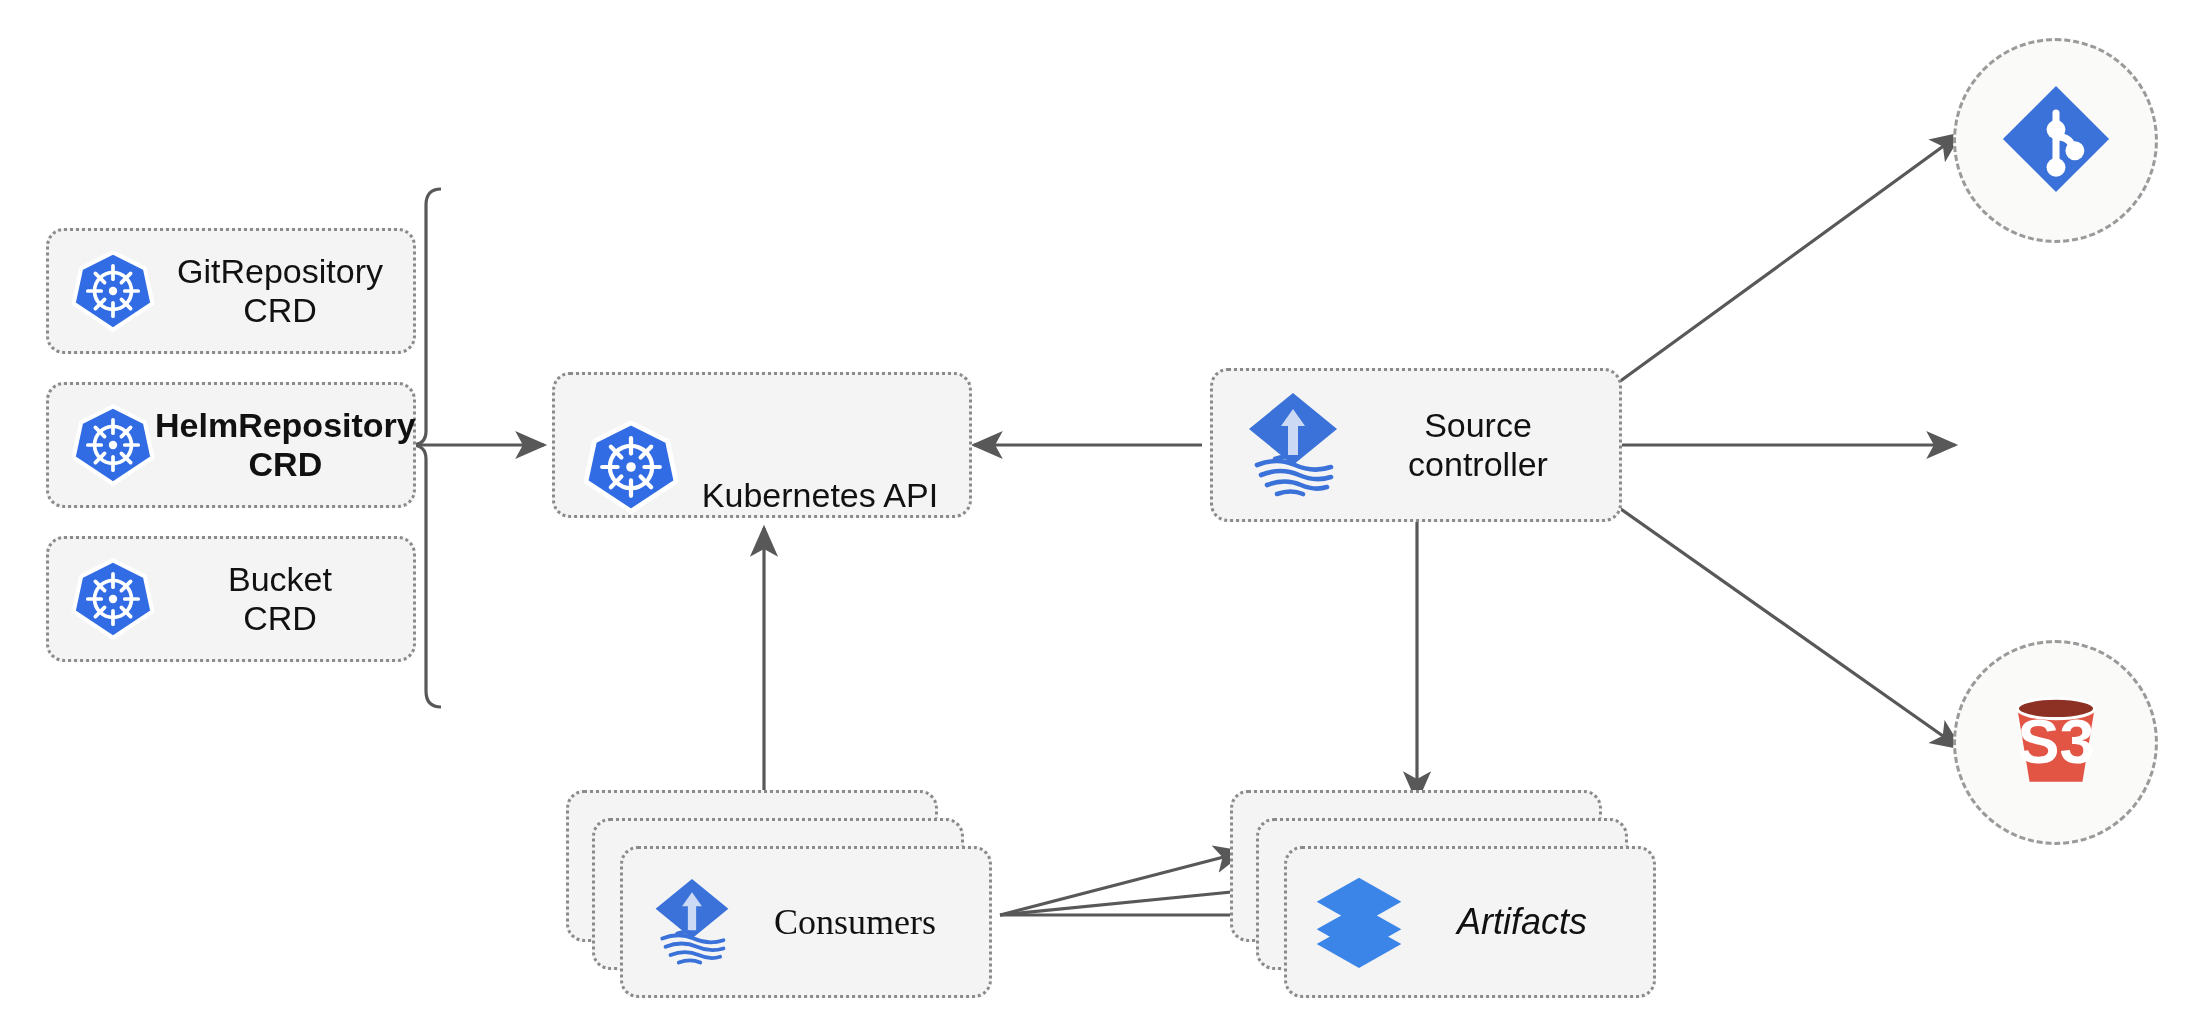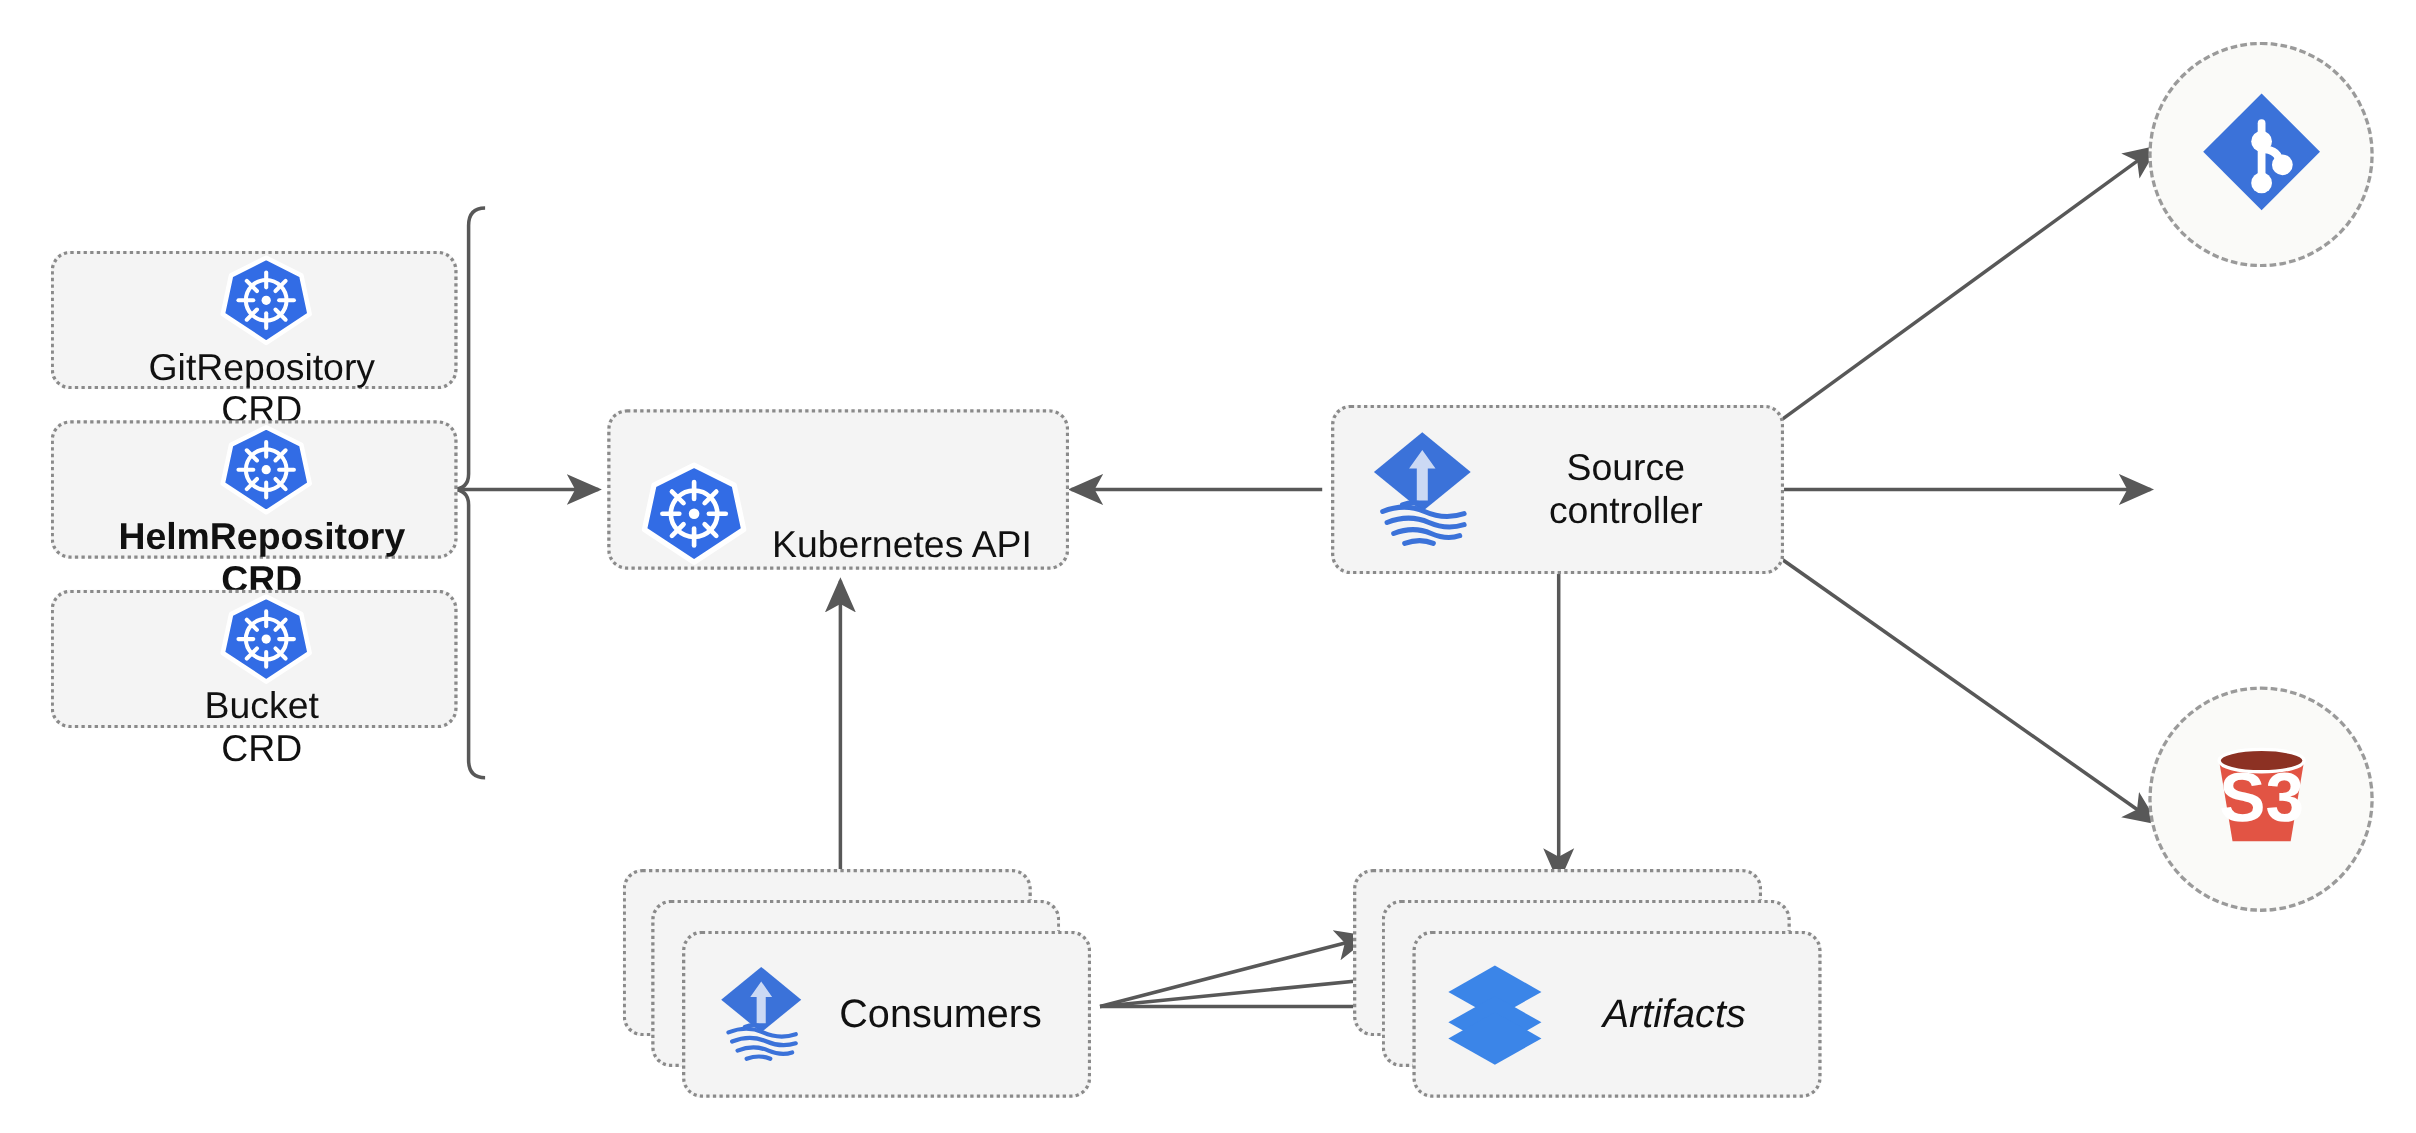--- a/index.html
+++ b/index.html
@@ -7,21 +7,21 @@
   #canvas{position:relative;width:2196px;height:1030px;background:#ffffff;overflow:hidden;}
   #edges{position:absolute;left:0;top:0;width:2196px;height:1030px;pointer-events:none;}
 
   .node{position:absolute;box-sizing:border-box;background:#f4f4f4;
         border:3px dotted #8a8a8a;border-radius:18px;
         display:flex;align-items:center;}
   .node .label{font-size:34px;color:#111;line-height:1.14;text-align:center;
                flex:1;white-space:pre-line;padding-right:8px;}
   .node .ico{flex:0 0 auto;display:flex;align-items:center;justify-content:center;}
 
-  .crd{width:370px;height:126px;padding-left:22px;flex-direction:column;}
+  .crd{width:370px;height:126px;padding-left:22px;}
   .crd .ico{width:84px;height:84px;}
   .crd .label{font-size:34px;}
 
   .stack{position:absolute;}
   .stack .layer{position:absolute;box-sizing:border-box;background:#f4f4f4;
                 border:3px dotted #8a8a8a;border-radius:18px;}
   .stack .front{display:flex;align-items:center;padding-left:26px;}
   .stack .front .label{font-size:36px;color:#111;flex:1;text-align:center;padding-right:14px;}
 
   .circ{position:absolute;box-sizing:border-box;border-radius:50%;
@@ -169,21 +169,21 @@
         </g>
       </svg>
     </span>
     <span class="label">Source
 controller</span>
   </div>
 
   <div class="stack" style="left:566px;top:790px;width:440px;height:208px;">
     <div class="layer" style="left:0;top:0;width:372px;height:152px;"></div>
     <div class="layer" style="left:26px;top:28px;width:372px;height:152px;"></div>
-    <div class="layer front" style="left:54px;top:56px;width:372px;height:152px;">
+    <div class="layer front" style="left:54px;top:56px;width:372px;height:152px;font-family:Liberation Serif, serif;">
       <span class="ico" style="width:86px;height:96px;">
         <svg width="86" height="96" viewBox="0 0 104 112">
           <polygon points="52,4 96,40 52,76 8,40" fill="#3b72d9"></polygon>
           <path d="M52,20 L64,37 L57,37 L57,66 L47,66 L47,37 L40,37 Z" fill="#cbd9f4"></path>
           <g fill="none" stroke="#3b72d9" stroke-width="4.6" stroke-linecap="round">
             <path d="M16,76 Q36,68 54,76 Q72,84 90,78"></path>
             <path d="M20,86 Q40,78 58,86 Q74,93 90,88"></path>
             <path d="M26,96 Q44,89 60,96 Q74,102 86,98"></path>
             <path d="M36,105 Q50,100 62,105"></path>
             <path d="M34,70 Q44,66 52,70"></path>
@@ -219,21 +219,21 @@
           <path d="M50,48 Q64,48 64,60"></path>
         </g>
         <circle cx="50" cy="42" r="8" fill="#ffffff"></circle>
         <circle cx="50" cy="74" r="8" fill="#ffffff"></circle>
         <circle cx="66" cy="60" r="8" fill="#ffffff"></circle>
       </svg>
     </span>
   </div>
 
 
-  <div class="circ" style="left:1953px;top:624px;width:205px;height:205px;text-decoration:underline;">
+  <div class="circ" style="left:1953px;top:640px;width:205px;height:205px;text-decoration:underline;">
     <span>
       <svg width="122" height="122" viewBox="0 0 120 120">
         <path d="M22,28 L98,28 L86,100 L34,100 Z" fill="#e25444"></path>
         <ellipse cx="60" cy="28" rx="38" ry="10" fill="#8c3123"></ellipse>
         <ellipse cx="60" cy="28" rx="38" ry="10" fill="none" stroke="#ffffff" stroke-width="3"></ellipse>
         <text class="s3txt" x="60" y="82" text-anchor="middle">S3</text>
       </svg>
     </span>
   </div>
 

